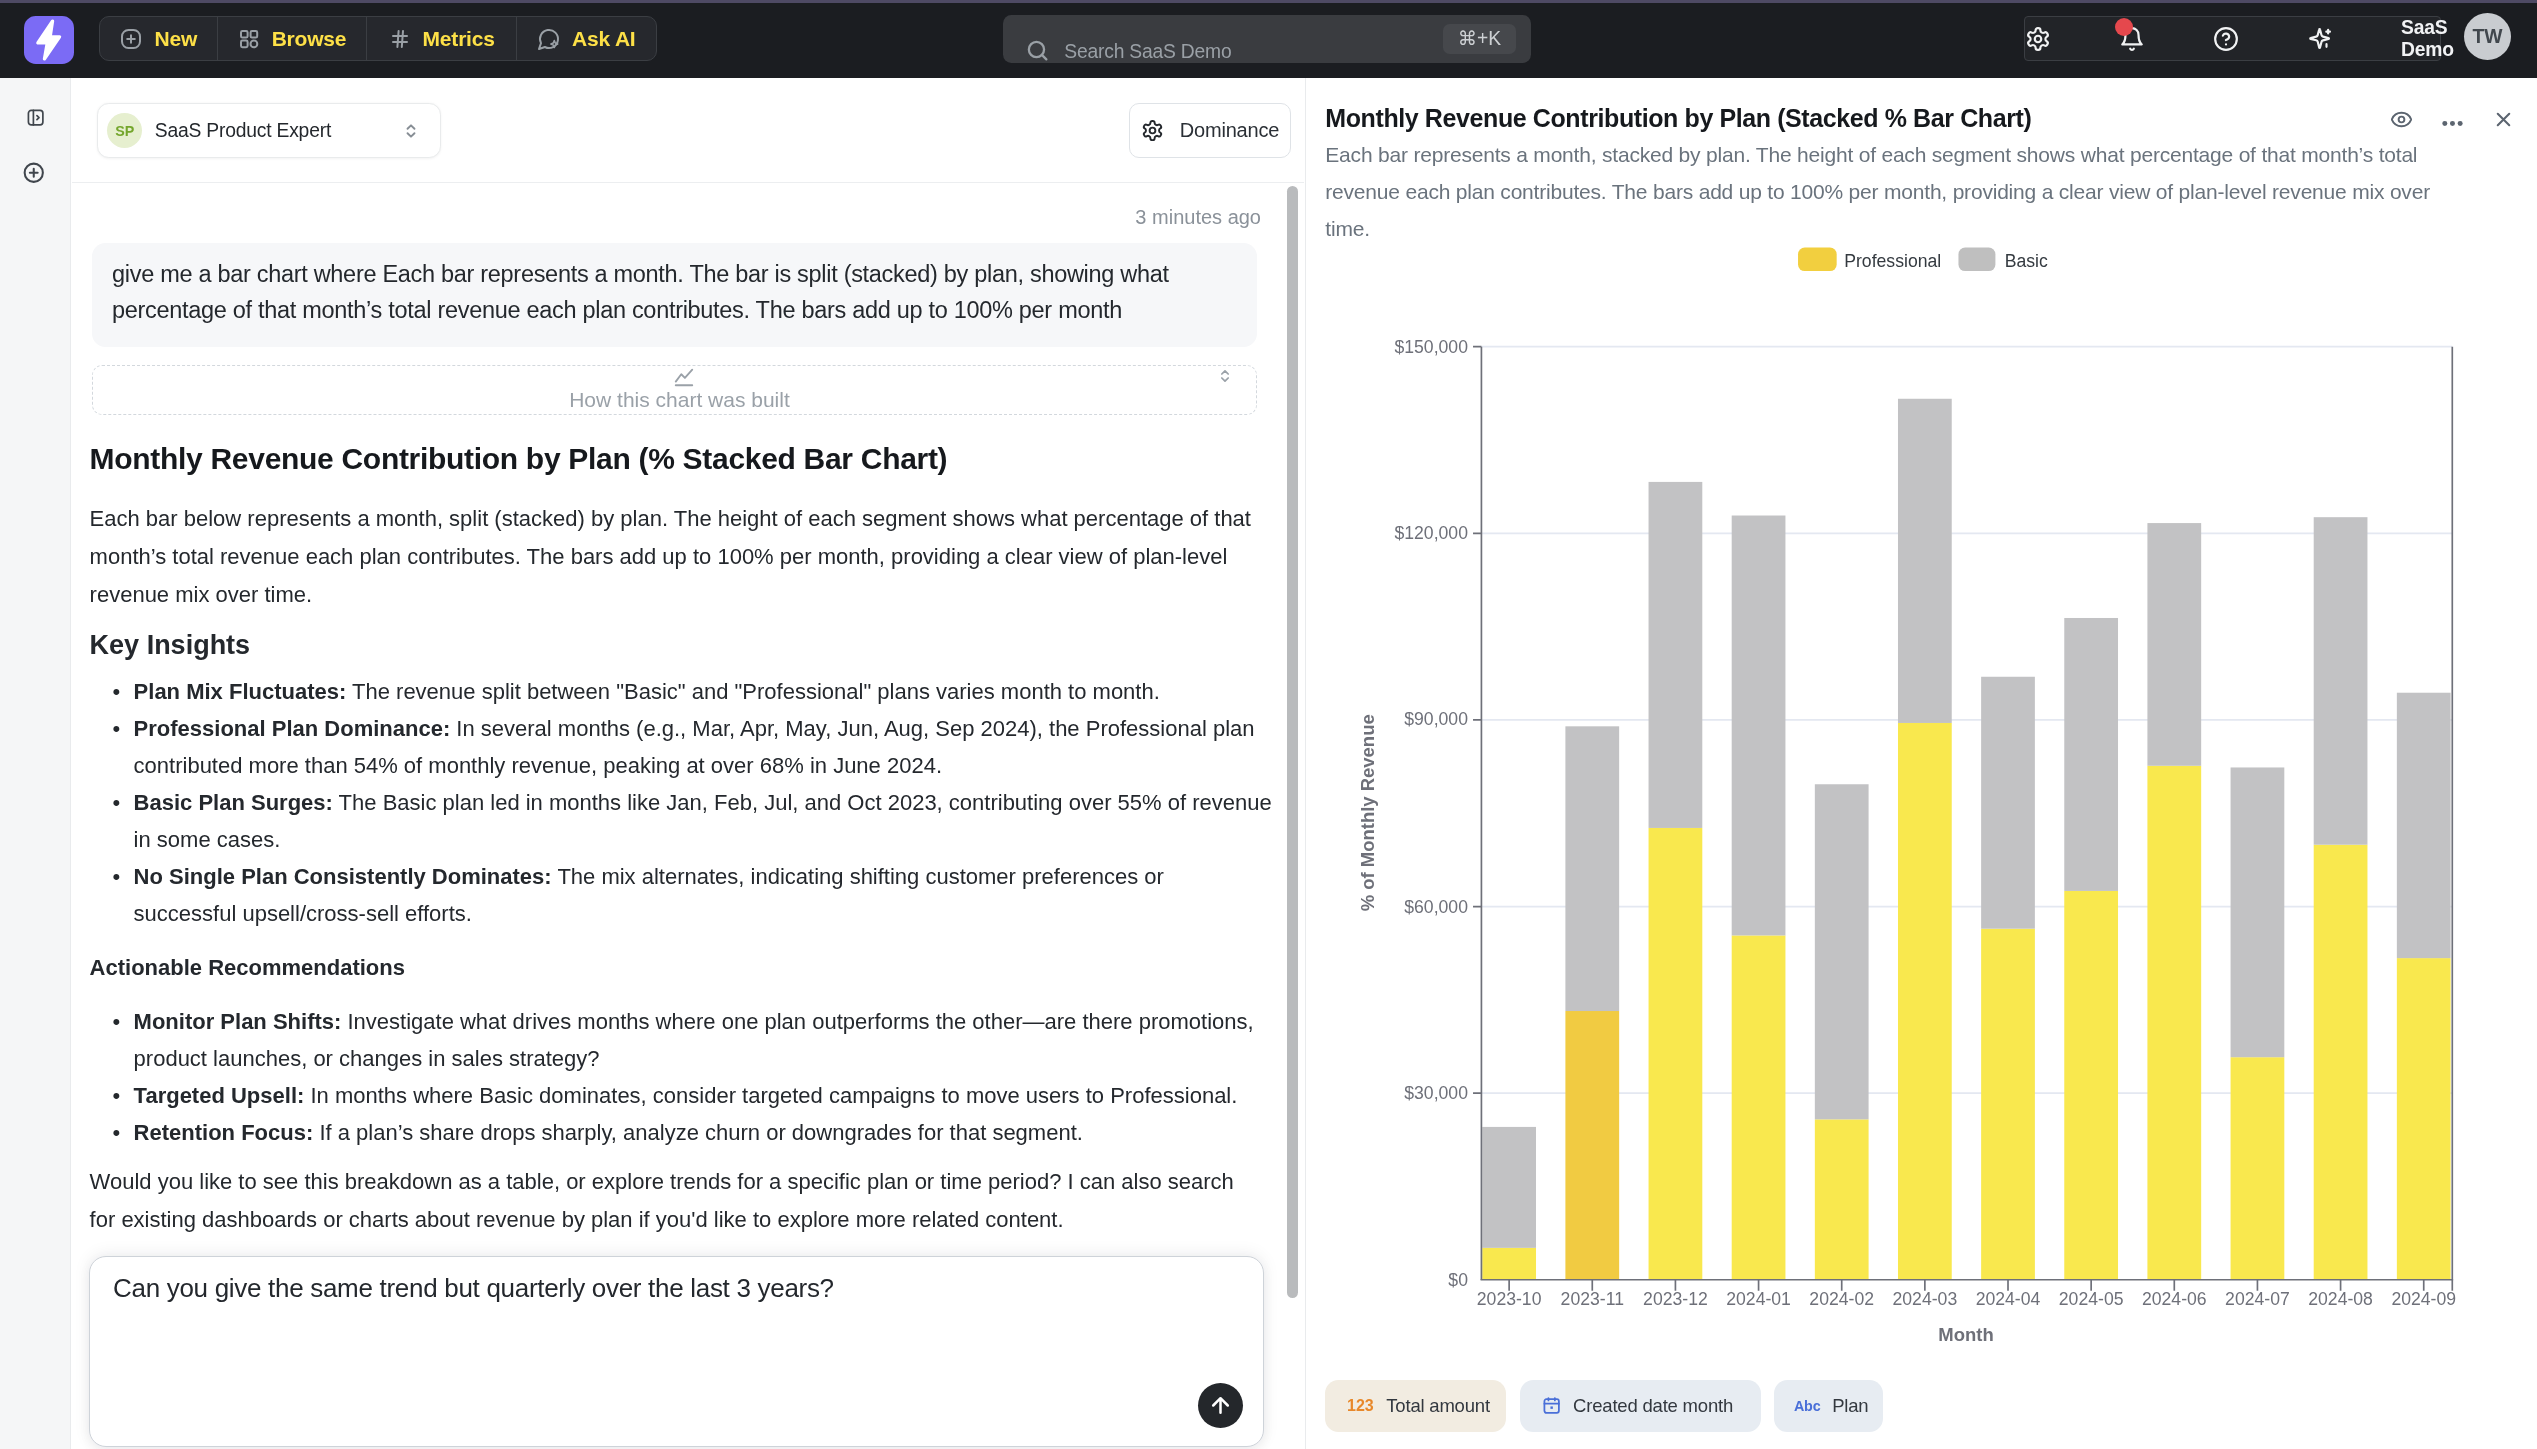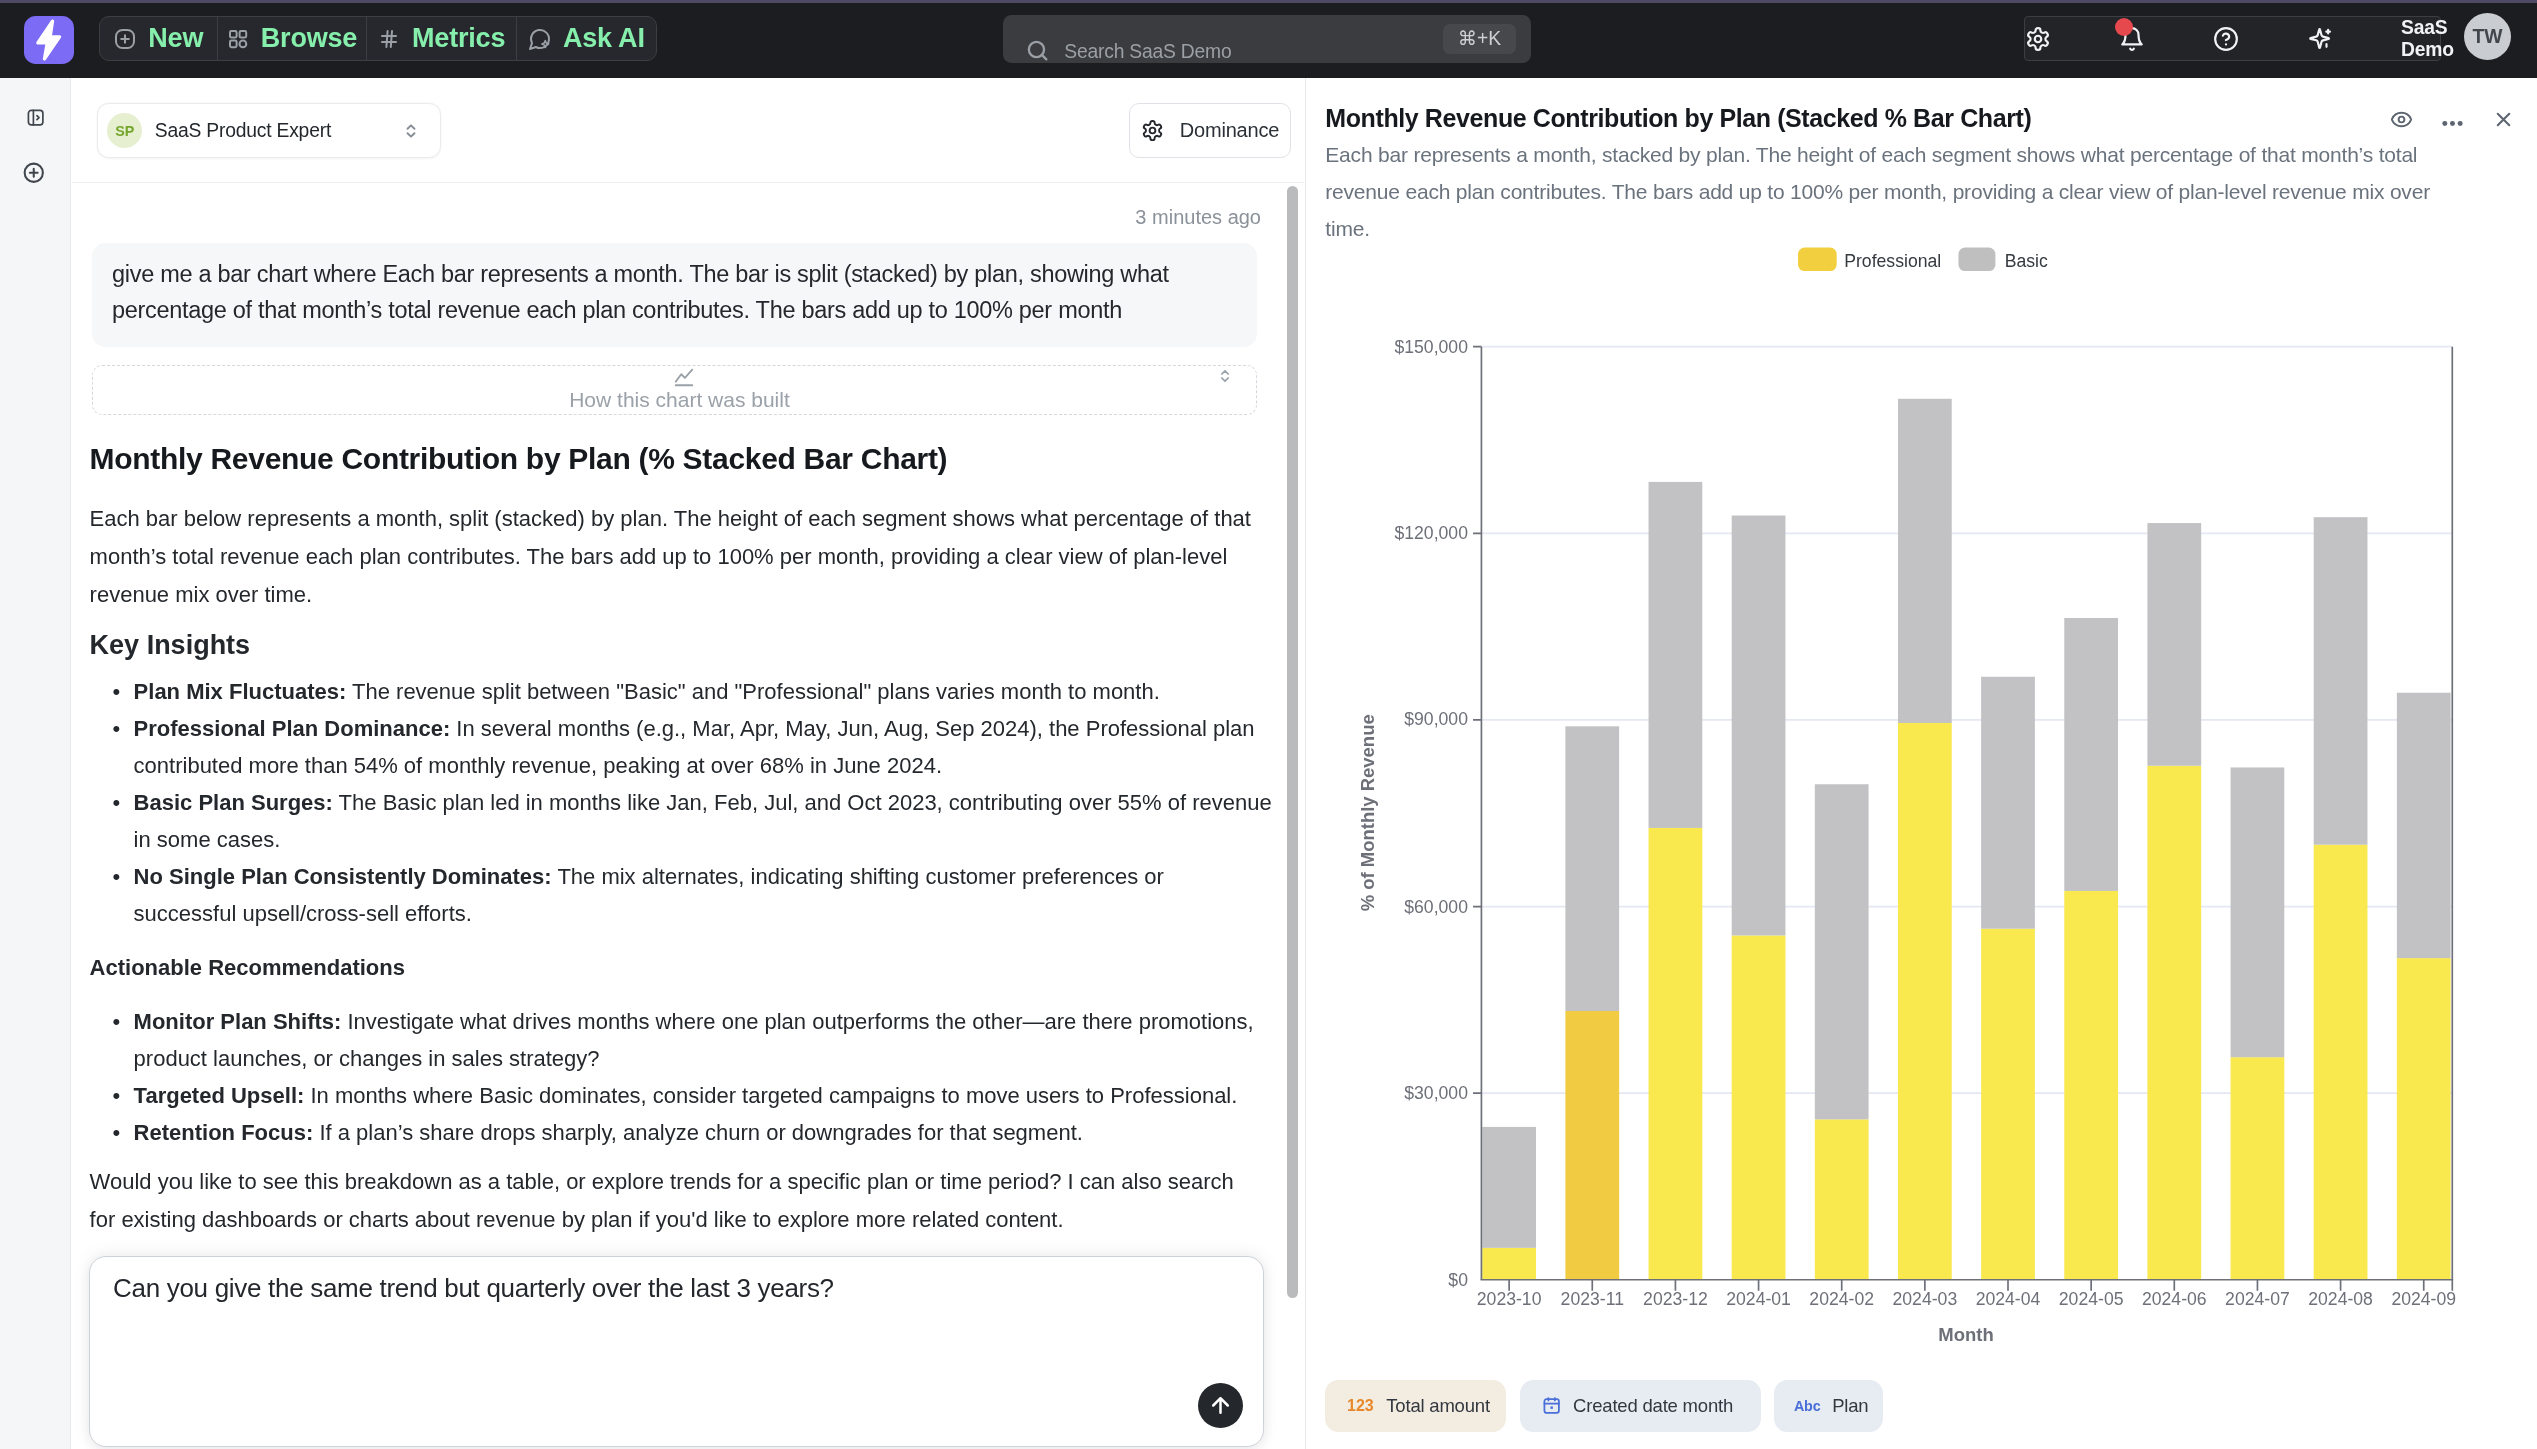--- a/index.html
+++ b/index.html
@@ -7,21 +7,21 @@
   font-family:"Liberation Sans", sans-serif; }
 .abs { position:absolute; }
 
 
 #strip { left:0; top:0; width:2538px; height:3.4px; background:#4e4a64; }
 #topbar { left:0; top:3.4px; width:2538px; height:75px; background:#1b1d21; }
 #logo { left:24px; top:16px; width:50px; height:48px; border-radius:11.8px; background:#7b6bf5; }
 #navgroup { left:99px; top:16px; width:558px; height:45px; border-radius:10px;
   background:#26282d; border:0.8px solid #3b3e43; display:flex; }
 .navitem { display:flex; align-items:center; justify-content:center; gap:11px;
-  color:#86efac; font-size:27px; font-weight:600; letter-spacing:-0.2px; }
+  color:#fde047; font-size:21px; font-weight:600; letter-spacing:-0.2px; }
 .navdiv { width:0.8px; background:#3b3e43; }
 #search { left:1003px; top:15px; width:528px; height:48px; border-radius:8.4px; background:#3a3c40;
   display:flex; align-items:flex-end; }
 #search .ph { color:#9aa0a6; font-size:19.3px; margin-left:14.3px; letter-spacing:-0.2px;}
 #kbadge { position:absolute; right:15px; top:9.2px; width:73px; height:30px; border-radius:6.7px;
   background:#46484c; color:#cdd0d3; font-size:19.3px; text-align:center; line-height:30px; }
 #rightgroup { left:2024px; top:16px; width:417px; height:45px; border-radius:4px;
   background:#222428; border:0.8px solid #3b3e43; display:flex;gap:34px; }
 .rgcell { display:flex; align-items:center; justify-content:center; position:relative; }
 #saasdemo { color:#f1f2f4; font-size:19.3px; font-weight:700; letter-spacing:-0.2px; }

